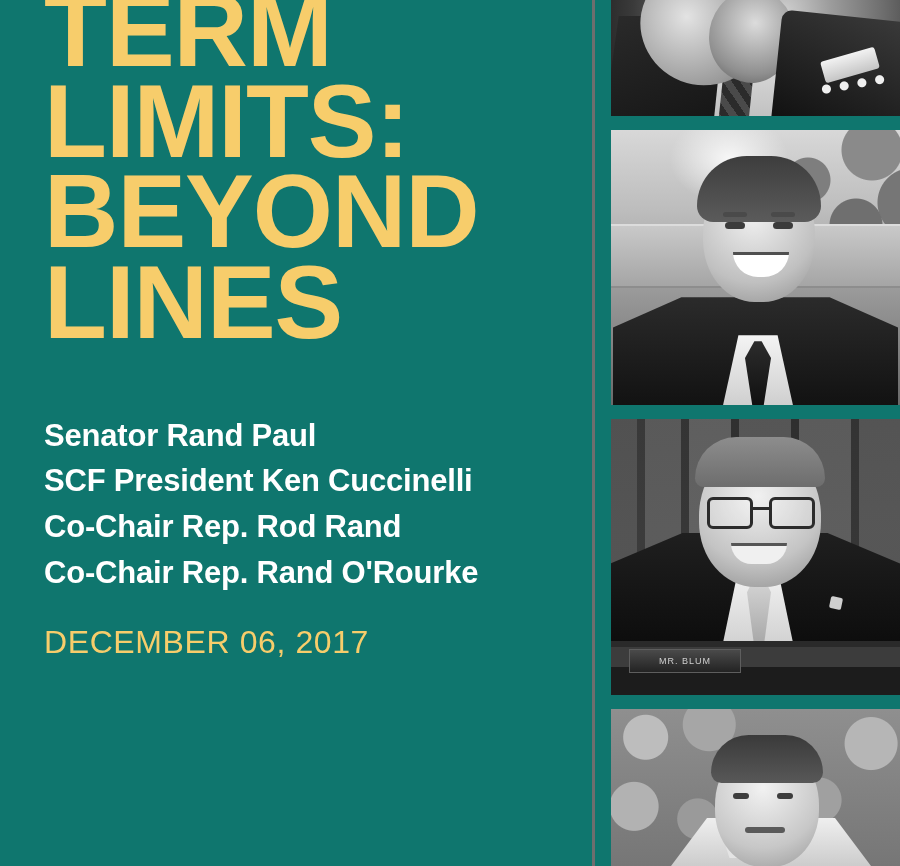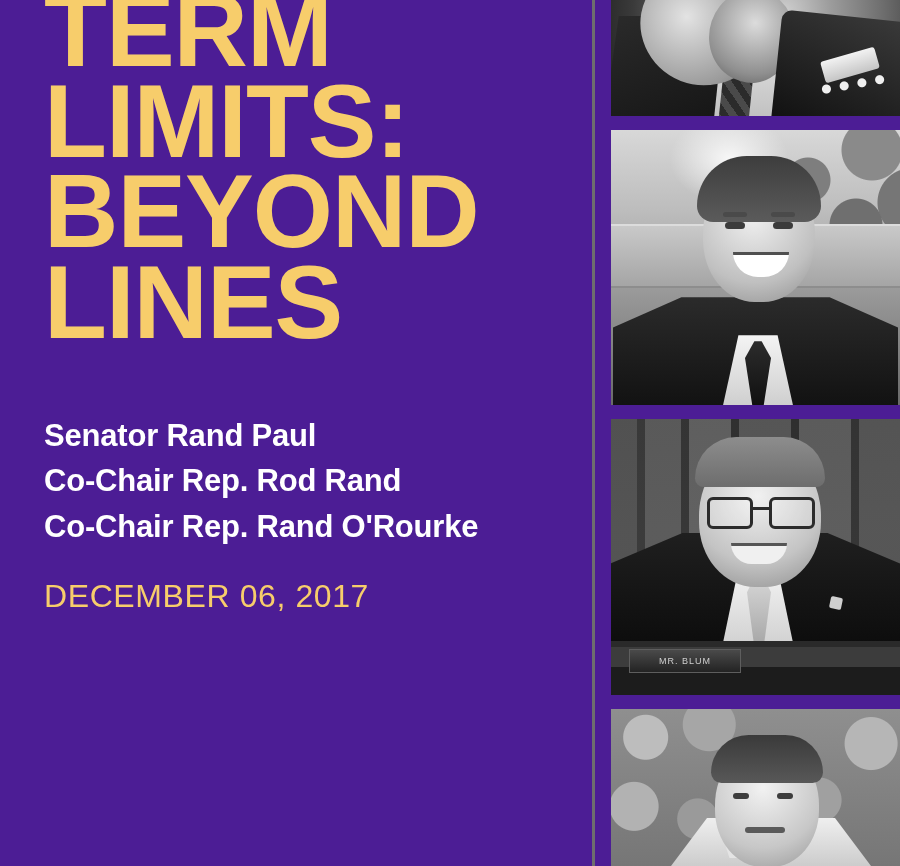--- a/index.html
+++ b/index.html
@@ -10,21 +10,21 @@
   body {
     width: 900px;
     height: 866px;
     overflow: hidden;
     font-family: "Liberation Sans", sans-serif;
   }
   .poster {
     position: relative;
     width: 900px;
     height: 866px;
-    background: #4c1d95;
+    background: #0f766e;
     display: flex;
     flex-direction: row;
   }
   .left-col {
     position: relative;
     width: 596px;
     height: 866px;
     box-sizing: border-box;
     padding: 0 0 0 44px;
     display: flex;
@@ -373,20 +373,21 @@
 
     <div class="title-block">
       <span class="title-line">TERM</span>
       <span class="title-line">LIMITS:</span>
       <span class="title-line">BEYOND</span>
       <span class="title-line">LINES</span>
     </div>
 
     <div class="speakers">
       <span class="speaker-line">Senator Rand Paul</span>
+      <span class="speaker-line">SCF President Ken Cuccinelli</span>
       <span class="speaker-line">Co-Chair Rep. Rod Rand</span>
       <span class="speaker-line">Co-Chair Rep. Rand O'Rourke</span>
     </div>
 
     <div class="date">DECEMBER 06, 2017</div>
   </div>
 
   <div class="divider"></div>
 
   <div class="right-col">

